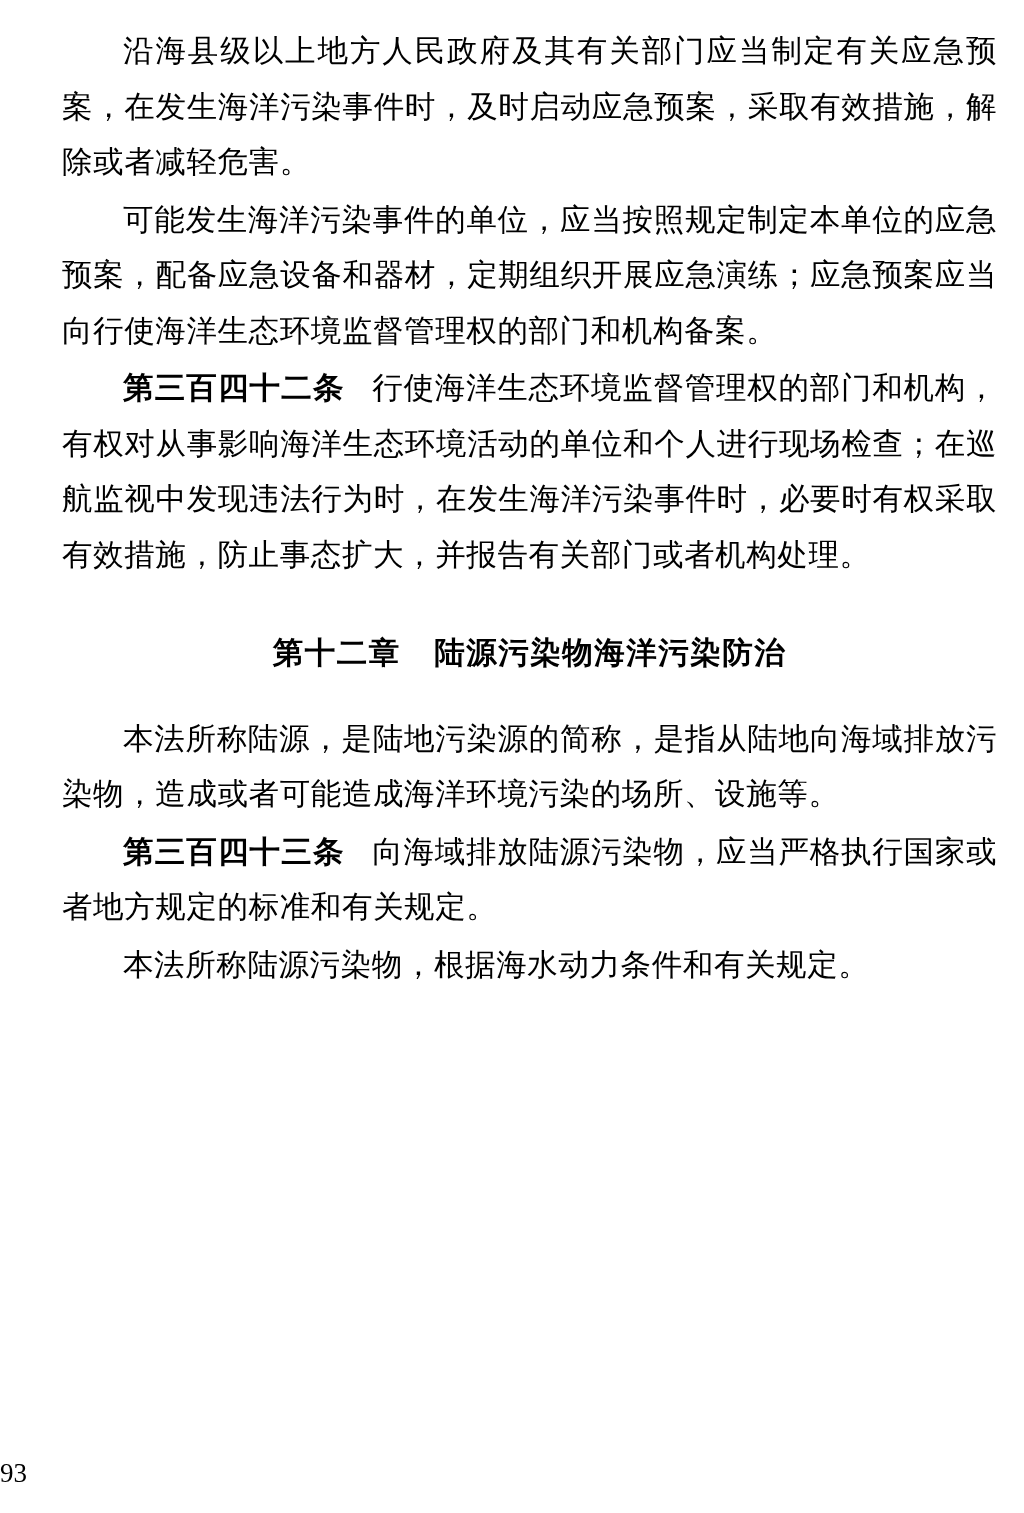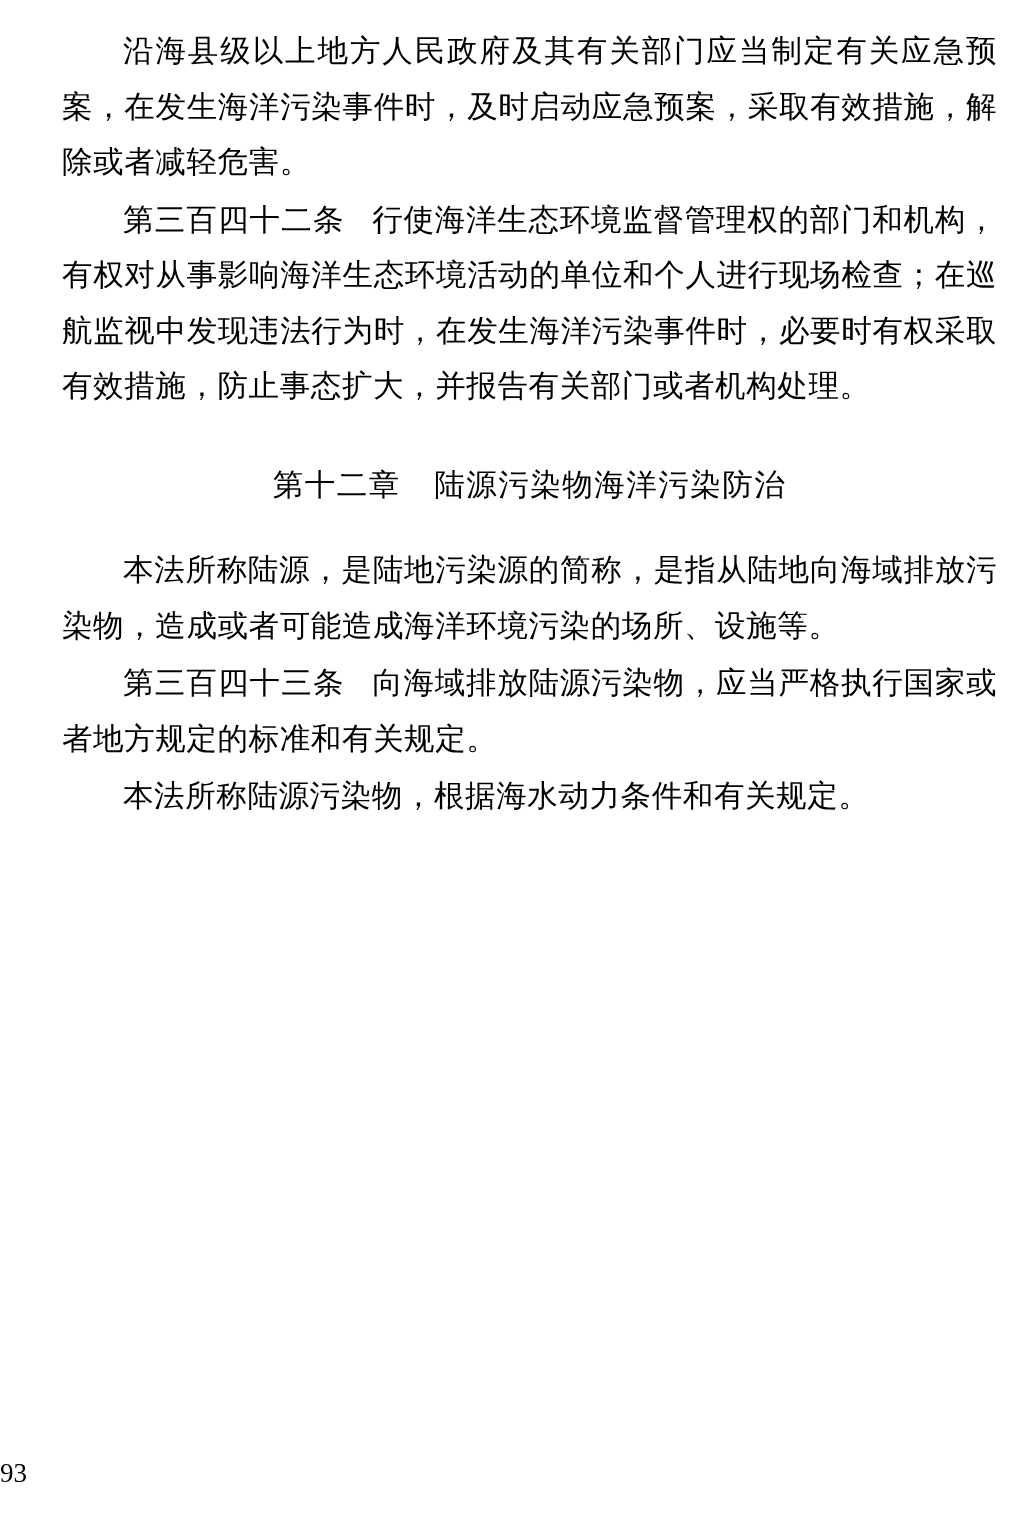--- a/index.html
+++ b/index.html
@@ -25,30 +25,30 @@
   .para {
     font-size: 30.5px;
     line-height: 1.82;
     text-align: justify;
     text-justify: inter-ideograph;
     text-indent: 2em;
     margin: 0 0 2px 0;
     letter-spacing: 0.6px;
   }
   .para .art-num {
-    font-weight: normal;
+    font-weight: bold;
     letter-spacing: 1px;
   }
   .para .gap {
     display: inline-block;
     width: 0.9em;
   }
   .chapter-heading {
     font-size: 30.5px;
-    font-weight: normal;
+    font-weight: bold;
     text-align: center;
     margin: 46px 0 34px 0;
     letter-spacing: 1.5px;
     line-height: 1.6;
   }
   .chapter-heading .sp {
     display: inline-block;
     width: 1.1em;
   }
   .page-number {
@@ -63,20 +63,23 @@
 </style>
 </head>
 <body>
 
 <div class="page">
 
   <p class="para">
     <span>沿海县级以上地方人民政府及其有关部门应当制定有关应急预案，在发生海洋污染事件时，及时启动应急预案，采取有效措施，解除或者减轻危害。</span>
   </p>
 
+  <p class="para">
+    <span>可能发生海洋污染事件的单位，应当按照规定制定本单位的应急预案，配备应急设备和器材，定期组织开展应急演练；应急预案应当向行使海洋生态环境监督管理权的部门和机构备案。</span>
+  </p>
 
   <p class="para">
     <span class="art-num">第三百四十二条</span><span class="gap"></span><span>行使海洋生态环境监督管理权的部门和机构，有权对从事影响海洋生态环境活动的单位和个人进行现场检查；在巡航监视中发现违法行为时，在发生海洋污染事件时，必要时有权采取有效措施，防止事态扩大，并报告有关部门或者机构处理。</span>
   </p>
 
   <h2 class="chapter-heading">
     <span>第十二章</span><span class="sp"></span><span>陆源污染物海洋污染防治</span>
   </h2>
 
   <p class="para">

